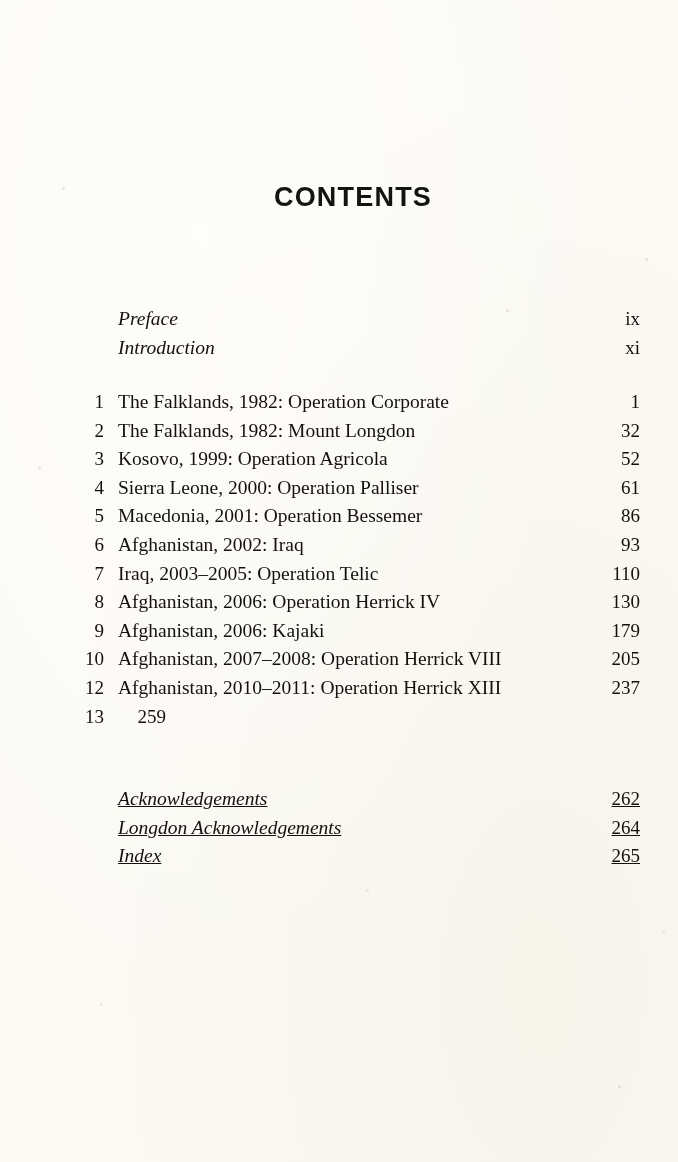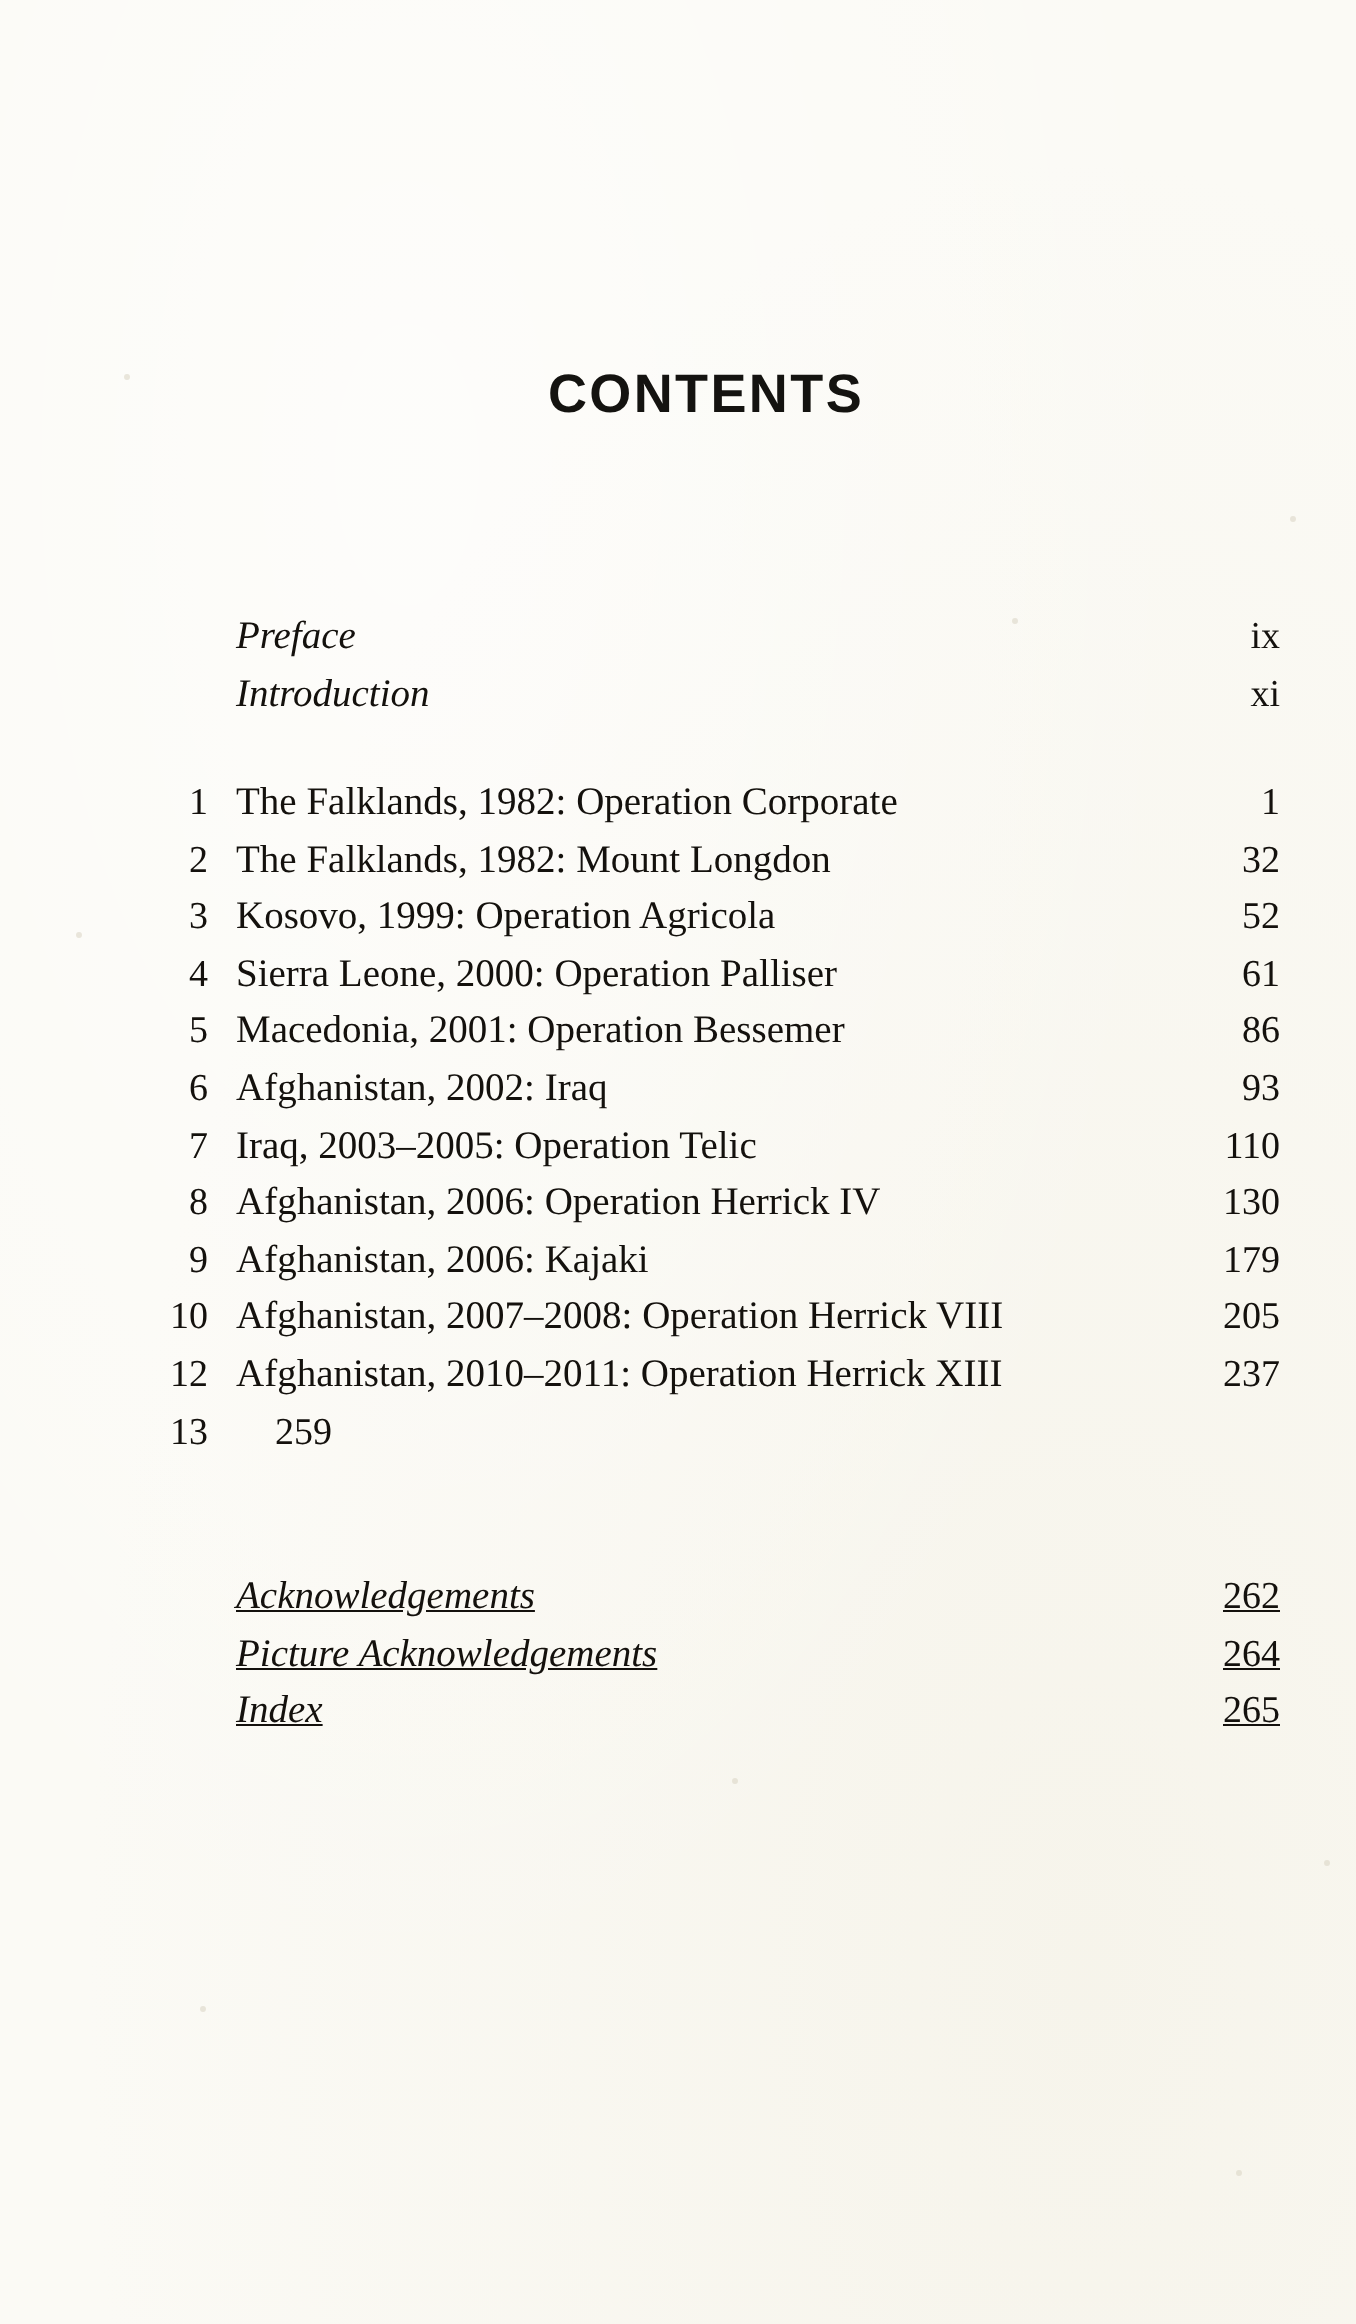--- a/index.html
+++ b/index.html
@@ -186,21 +186,21 @@
   </div>
 
   <div class="toc-block back-block">
     <div class="toc-row italic-row">
       <span class="num"></span>
       <span class="title">Acknowledgements</span>
       <span class="page">262</span>
     </div>
     <div class="toc-row italic-row">
       <span class="num"></span>
-      <span class="title">Picture Acknowledgements</span>
+      <span class="title">Longdon Acknowledgements</span>
       <span class="page">264</span>
     </div>
     <div class="toc-row italic-row">
       <span class="num"></span>
       <span class="title">Index</span>
       <span class="page">265</span>
     </div>
   </div>
 
   <div class="speck" style="left:48px;  top:187px; width:3px; height:3px;"></div>

